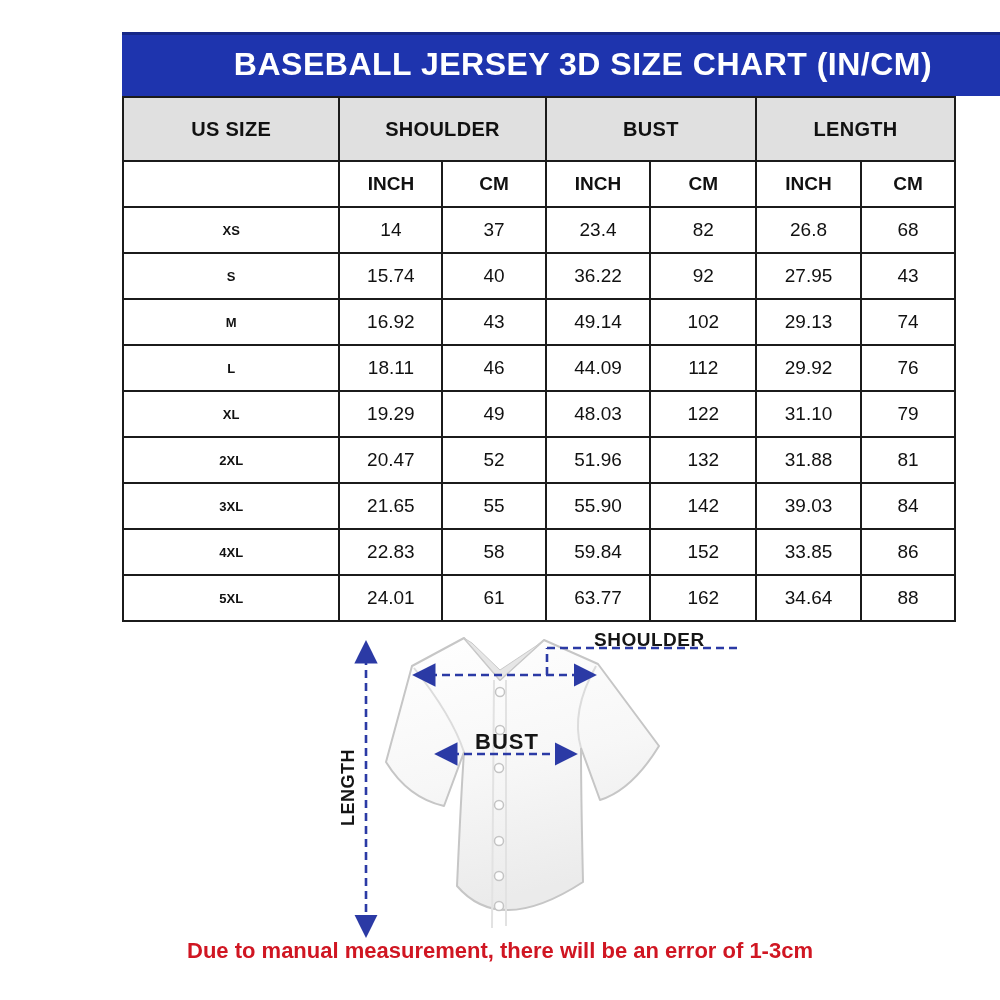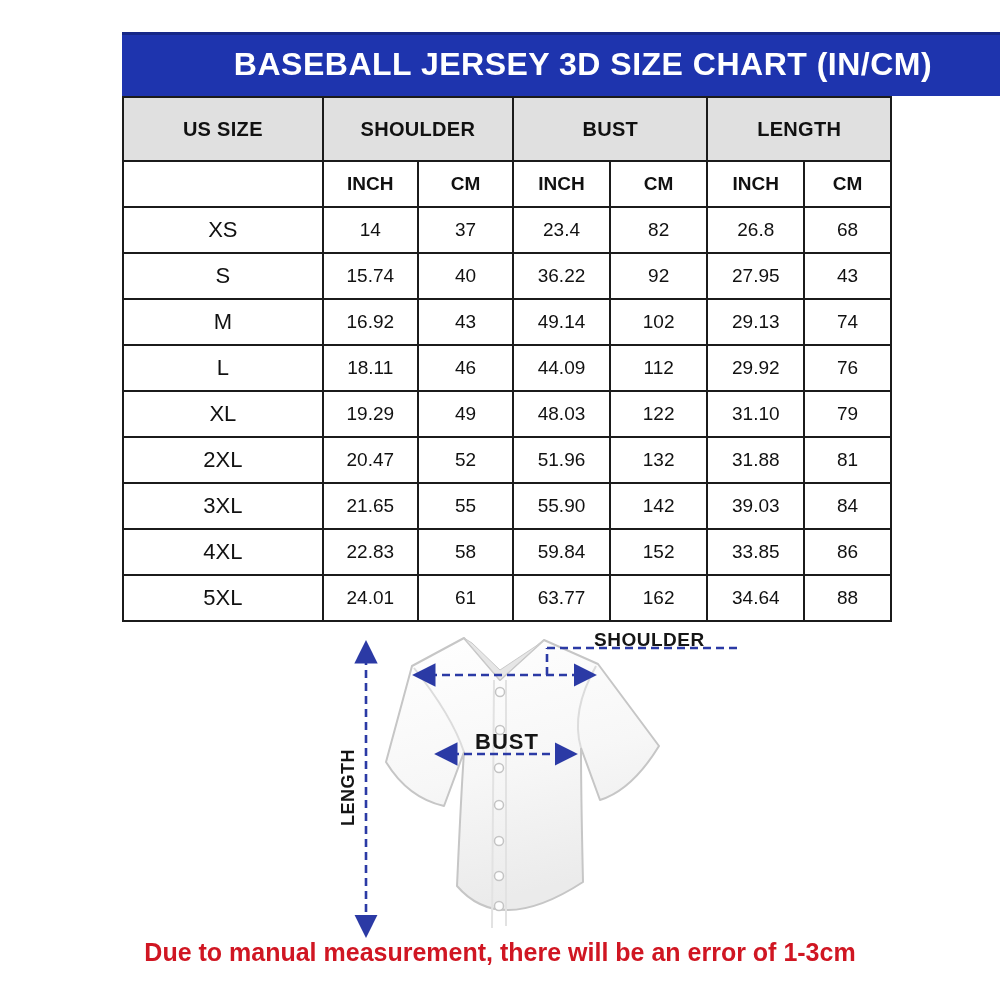--- a/index.html
+++ b/index.html
@@ -19,47 +19,47 @@
     background:var(--blue);
     box-shadow:inset 0 3px 0 rgba(0,0,20,0.25);
     display:flex;align-items:center;justify-content:center;
   }
   .title-bar span{
     color:#ffffff;font-size:32px;font-weight:bold;letter-spacing:0.5px;white-space:nowrap;
   }
 
   
   table.size-table{
-    position:absolute;left:122px;top:96px;width:770px;
+    position:absolute;left:122px;top:96px;width:834px;
     border-collapse:collapse;table-layout:fixed;
     background:#ffffff;
     border-radius:23px;
   }
   table.size-table th, table.size-table td{
     border:2px solid var(--border);
     text-align:center;vertical-align:middle;
     padding:0;color:#111;
   }
   th.group-th{height:62px;background:var(--gray-bg);font-size:20px;font-weight:bold;letter-spacing:0.3px;}
   th.unit-th{height:44px;background:#ffffff;font-size:19px;font-weight:bold;}
-  td.size-cell{height:44px;font-size:22px;font-weight:normal;}
+  td.size-cell{height:44px;font-size:13px;font-weight:bold;}
   td.value-cell{height:44px;font-size:19px;font-weight:normal;}
 
   
   .jersey-wrap{position:absolute;left:378px;top:628px;width:290px;height:310px;}
   .arrow-layer{position:absolute;left:0;top:0;width:1000px;height:1000px;pointer-events:none;}
   .diagram-label{position:absolute;color:#151515;font-weight:bold;white-space:nowrap;}
   .label-shoulder{left:594px;top:629px;font-size:19px;letter-spacing:0.5px;}
   .label-bust{left:475px;top:729px;width:64px;text-align:center;font-size:22px;letter-spacing:1px;}
   .label-length{left:303px;top:777px;width:90px;text-align:center;font-size:18px;letter-spacing:0.5px;transform:rotate(-90deg);}
 
   
   .disclaimer{
     position:absolute;left:0;top:938px;width:1000px;text-align:center;
-    color:var(--red);font-size:25px;font-weight:bold;
+    color:var(--red);font-size:22px;font-weight:bold;
   }
 </style>
 </head>
 <body>
 
 <div class="page">
 
   <div class="title-bar">
     <span>BASEBALL JERSEY 3D SIZE CHART (IN/CM)</span>
   </div>

